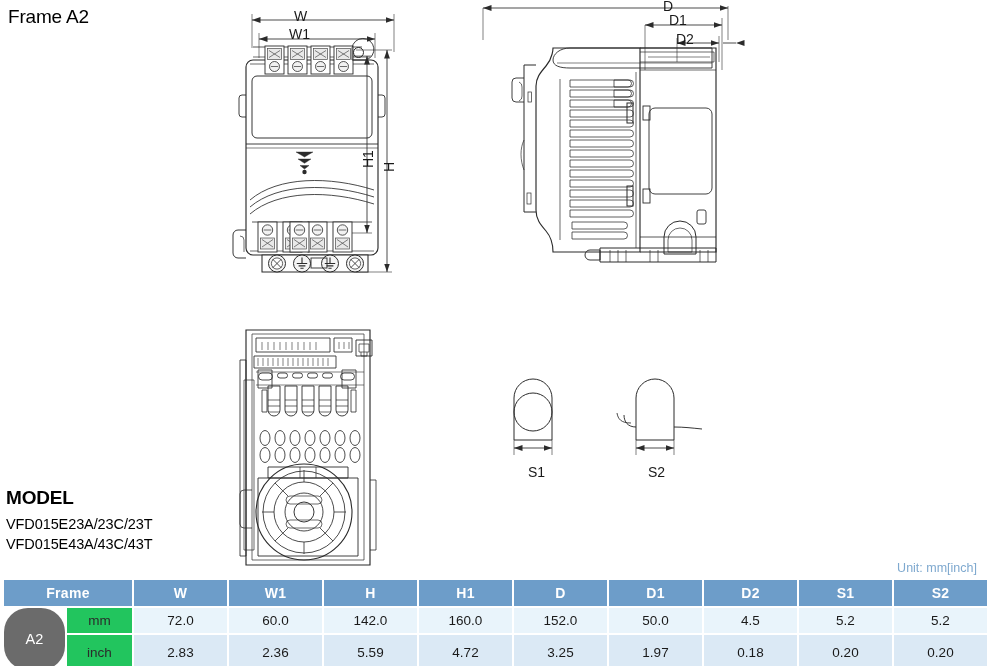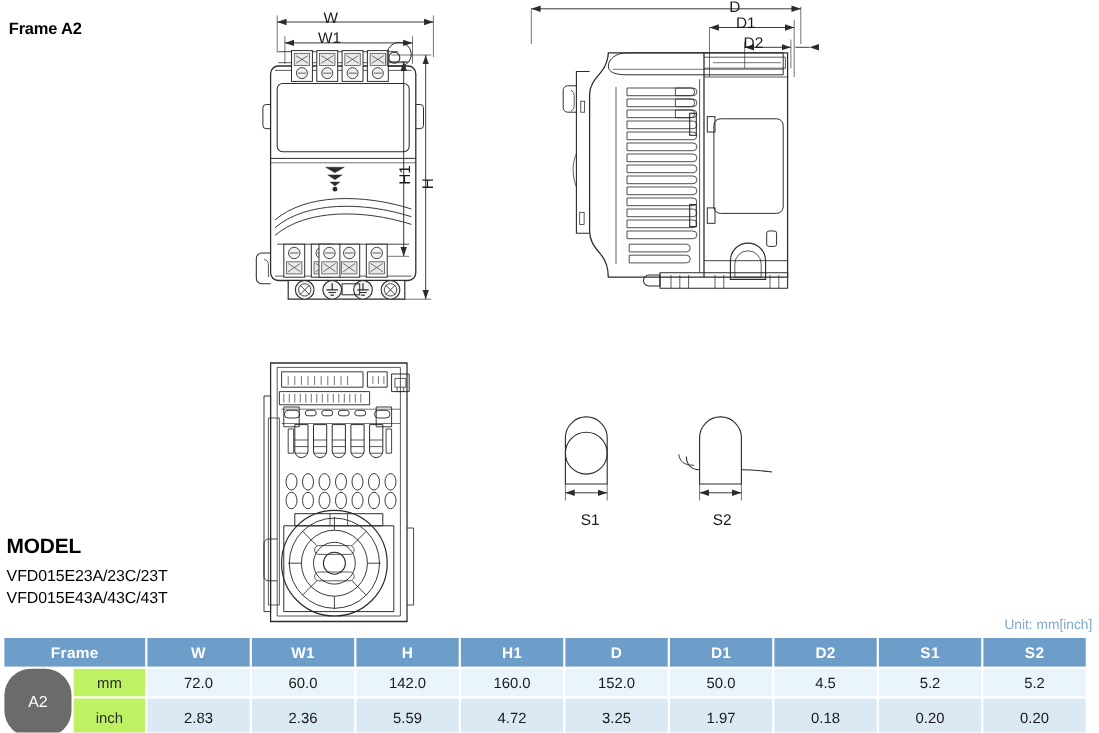--- a/index.html
+++ b/index.html
@@ -8,35 +8,35 @@
     width:999px;height:666px;position:relative;overflow:hidden;
     background:#ffffff;
     font-family:"Liberation Sans", sans-serif;
     color:#000;
   }
   .page{position:absolute;left:0;top:0;width:999px;height:666px;}
 
   
   #frame-title{
     position:absolute;left:8px;top:6px;
-    font-size:15px;font-weight:bold;letter-spacing:-0.2px;margin-top:12px;
+    font-size:19px;font-weight:normal;letter-spacing:-0.2px;
   }
   #model-heading{
     position:absolute;left:6px;top:487px;
     font-size:19px;font-weight:bold;letter-spacing:-0.2px;
   }
   .model-line{
     position:absolute;left:6px;
     font-size:14.5px;font-weight:normal;letter-spacing:-0.1px;
   }
   #model-line-0{top:516px;}
   #model-line-1{top:536px;}
 
   #unit-note{
-    position:absolute;right:6px;top:561px;
+    position:absolute;right:22px;top:561px;
     font-size:12.5px;color:#7fa9cf;
   }
 
   
   #drawings{position:absolute;left:0;top:0;width:999px;height:575px;}
   #drawings svg{display:block;}
 
   
   .dim{
     position:absolute;font-size:14px;color:#1a1a1a;
@@ -69,21 +69,21 @@
     background:#6d9dc9;color:#ffffff;font-weight:bold;
     height:26px;font-size:14px;letter-spacing:0.3px;margin-left:18px;
   }
   th.col-frame{width:128px;}
   th.col-dim{width:93px;}
   td.frame-cell{
     background:#6b6b6b;color:#ffffff;font-weight:bold;
     width:60px;font-size:14.5px;border-radius:24px;
   }
   td.unit-cell{
-    background:#bef264;color:#2b2b2b;width:64px;height:25px;
+    background:#22c55e;color:#2b2b2b;width:64px;height:25px;
   }
   td.val-mm{background:#e9f4fb;color:#1a1a1a;height:25px;}
   td.val-in{background:#dbe9f5;color:#1a1a1a;height:35px;}
 </style>
 </head>
 <body>
 
 <div class="page">
 
   <div id="frame-title">Frame A2</div>

